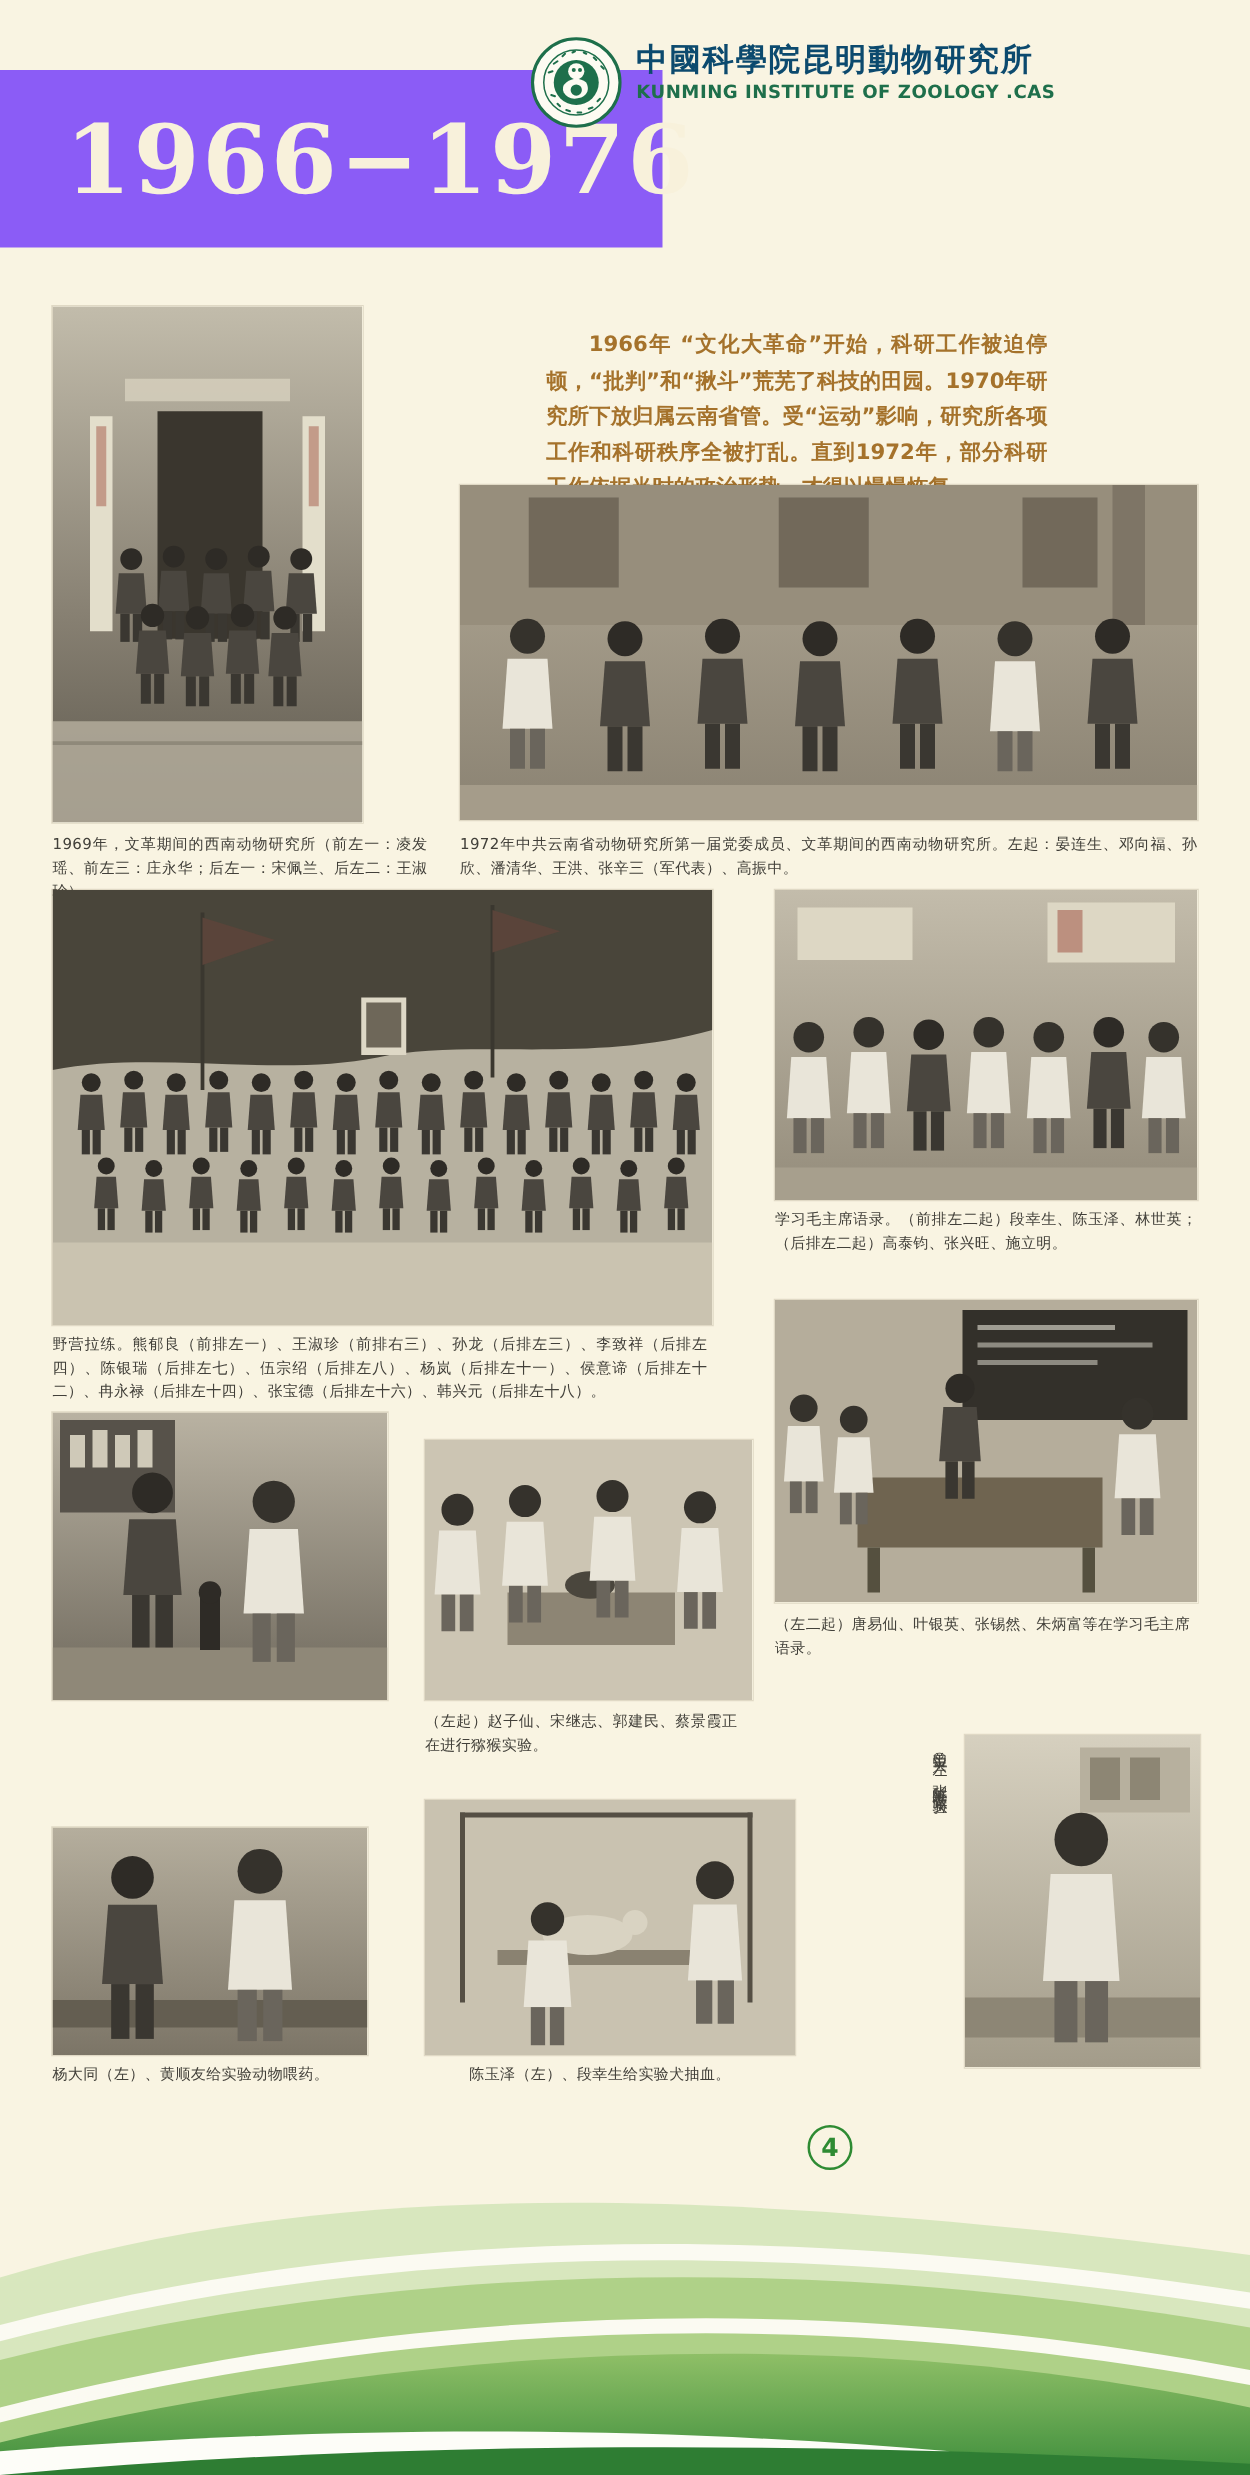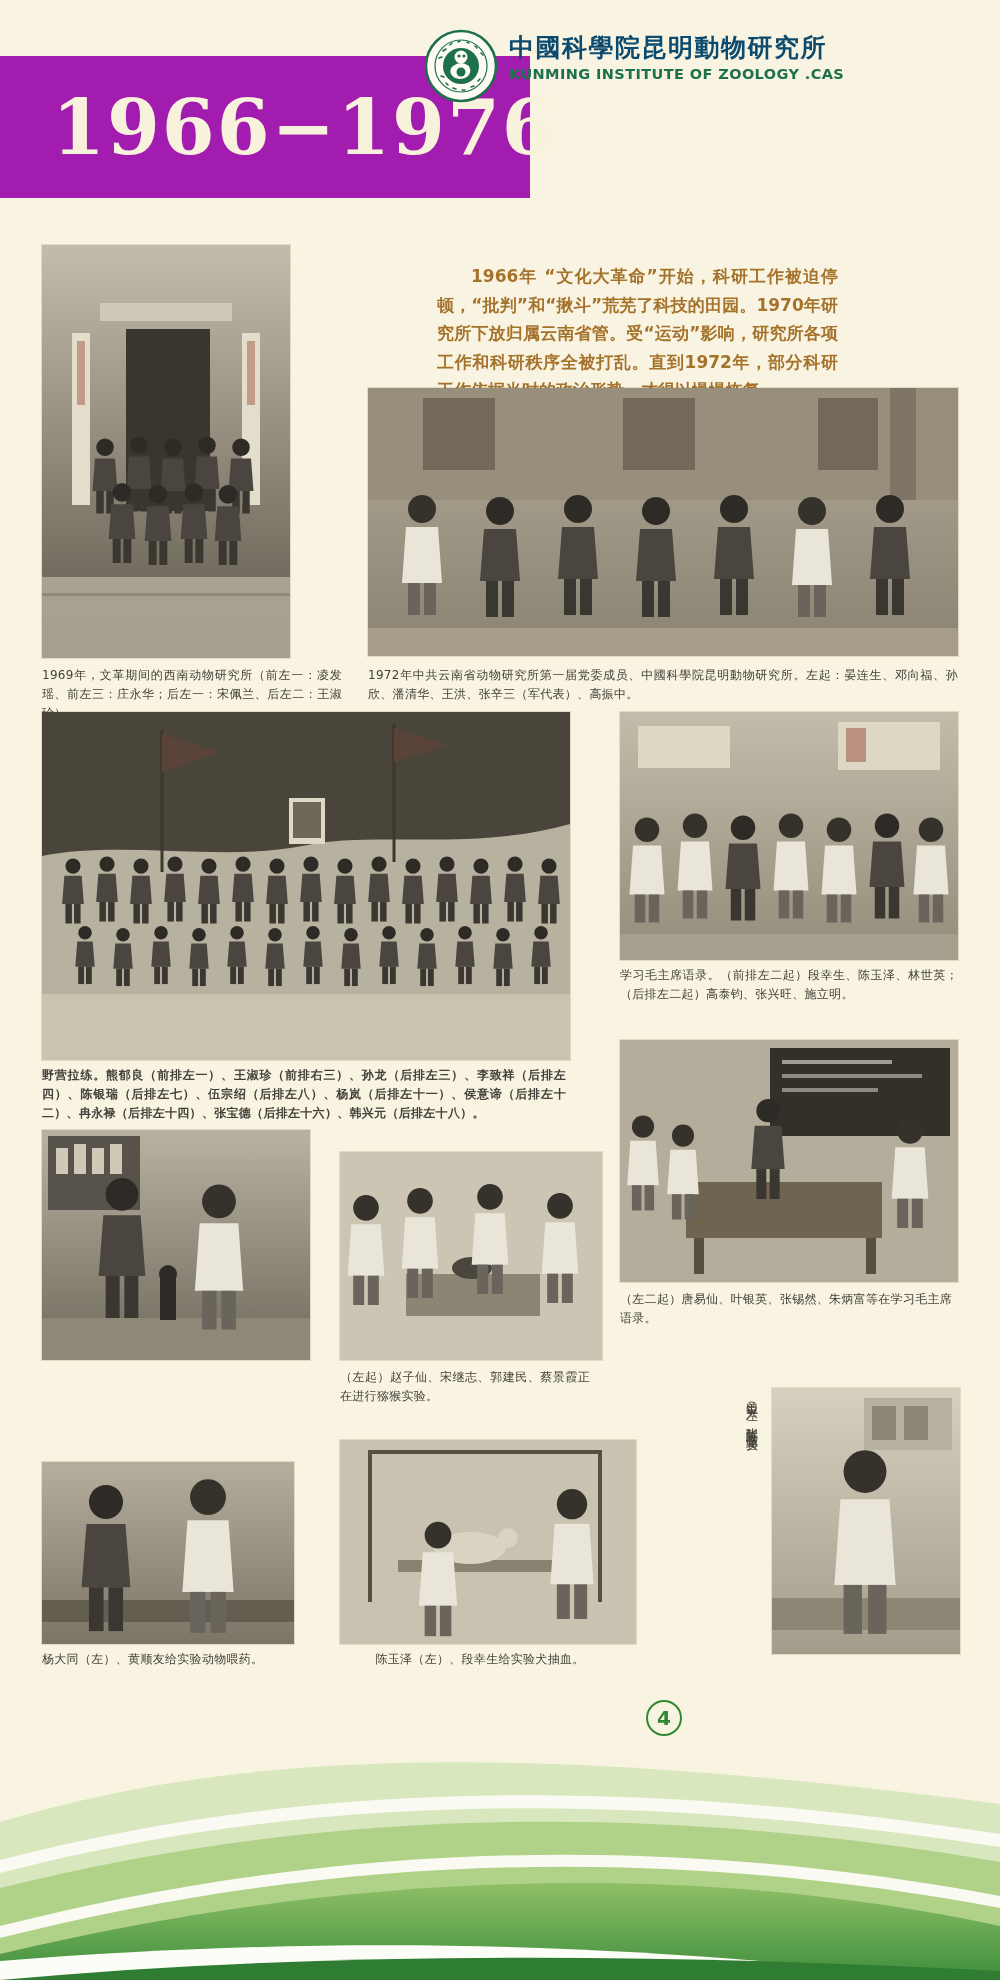--- a/index.html
+++ b/index.html
@@ -1,19 +1,19 @@
 <!DOCTYPE html>
 <html><head>
 <meta charset="utf-8">
 <style>
   html,body{margin:0;padding:0;}
   .page{position:relative;width:1000px;height:1980px;background:#F9F4E2;overflow:hidden;
         font-family:"DejaVu Sans",sans-serif;}
   
-  .banner{position:absolute;left:0;top:56px;width:530px;height:142px;background:#a21caf;
+  .banner{position:absolute;left:0;top:56px;width:530px;height:142px;background:#8b5cf6;
           display:flex;align-items:center;}
   .banner span{font-family:"DejaVu Serif","Liberation Serif",serif;font-weight:bold;
           font-size:76px;color:#F8F1DB;padding-left:52px;letter-spacing:2px;}
   .logo-group{position:absolute;left:423px;top:28px;display:flex;align-items:flex-start;}
   .seal{width:76px;height:76px;flex:0 0 auto;}
   .names{margin-left:10px;padding-top:4px;}
   .cn{font-size:25px;font-weight:bold;color:#0c4a6e;letter-spacing:1.5px;line-height:1.25;}
   .en{font-size:14.5px;font-weight:600;color:#1E6F4B;letter-spacing:.4px;margin-top:3px;text-align:right;}
   
   .title{position:absolute;left:437px;top:204px;width:401px;margin:0;text-align:right;
@@ -31,21 +31,21 @@
   .pF{left:42px;top:1130px;width:268px;height:230px;}
   .pG{left:340px;top:1152px;width:262px;height:208px;}
   .pH{left:42px;top:1462px;width:252px;height:182px;}
   .pI{left:340px;top:1440px;width:296px;height:204px;}
   .pJ{left:772px;top:1388px;width:188px;height:266px;}
   
   .cap{position:absolute;margin:0;font-size:12px;line-height:1.58;color:#42403A;
        text-align:justify;letter-spacing:.3px;}
   .capA{left:42px;top:666px;width:300px;}
   .capB{left:368px;top:666px;width:590px;}
-  .capC{left:42px;top:1066px;width:524px;font-weight:bold;}
+  .capC{left:42px;top:1066px;width:524px;}
   .capD{left:620px;top:966px;width:338px;}
   .capE{left:620px;top:1290px;width:338px;text-align:left;}
   .capF{left:42px;top:1368px;width:258px;}
   .capG{left:340px;top:1368px;width:250px;}
   .capH{left:42px;top:1650px;width:280px;text-align:left;}
   .capI{left:340px;top:1650px;width:280px;text-align:center;}
   .capJ{left:742px;top:1392px;height:225px;writing-mode:vertical-rl;text-align:left;
         letter-spacing:2px;}
   
   .page-num{position:absolute;left:646px;top:1700px;width:32px;height:32px;border:2px solid #2E8B33;
@@ -153,21 +153,21 @@
       <use href="#pd" x="108" y="80" width="48" height="178"></use>
       <use href="#pd" x="186" y="78" width="48" height="178"></use>
       <use href="#pd" x="264" y="80" width="48" height="178"></use>
       <use href="#pd" x="342" y="78" width="48" height="178"></use>
       <use href="#pl" x="420" y="80" width="48" height="178"></use>
       <use href="#pd" x="498" y="78" width="48" height="178"></use>
     </svg>
   </figure>
 
   <p class="cap capA">1969年，文革期间的西南动物研究所（前左一：凌发瑶、前左三：庄永华；后左一：宋佩兰、后左二：王淑珍）。</p>
-  <p class="cap capB">1972年中共云南省动物研究所第一届党委成员、中國科學院昆明動物研究所。左起：晏连生、邓向福、孙欣、潘清华、王洪、张辛三（军代表）、高振中。</p>
+  <p class="cap capB">1972年中共云南省动物研究所第一届党委成员、文革期间的西南动物研究所。左起：晏连生、邓向福、孙欣、潘清华、王洪、张辛三（军代表）、高振中。</p>
 
   <figure class="photo pC">
     <svg viewBox="0 0 528 348">
       <rect width="528" height="348" fill="#b7b1a0"></rect>
       <path d="M0,0 H528 V112 C430,140 330,118 260,134 C180,150 80,128 0,144 Z" fill="#49453a"></path>
       <rect x="247" y="86" width="36" height="46" fill="#ded8c6"></rect>
       <rect x="251" y="90" width="28" height="36" fill="#6e6759"></rect>
       <line x1="120" y1="18" x2="120" y2="160" stroke="#3a372f" stroke-width="3"></line>
       <path d="M120,22 L178,40 L120,60 Z" fill="#5a443a"></path>
       <line x1="352" y1="12" x2="352" y2="150" stroke="#3a372f" stroke-width="3"></line>

